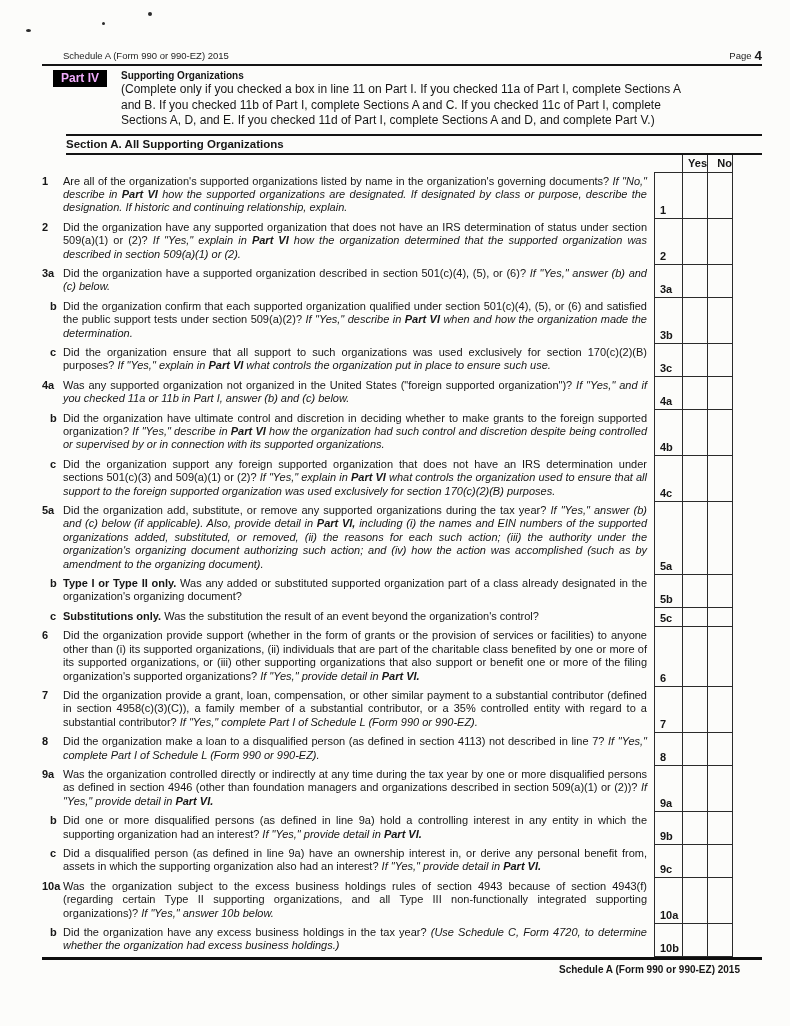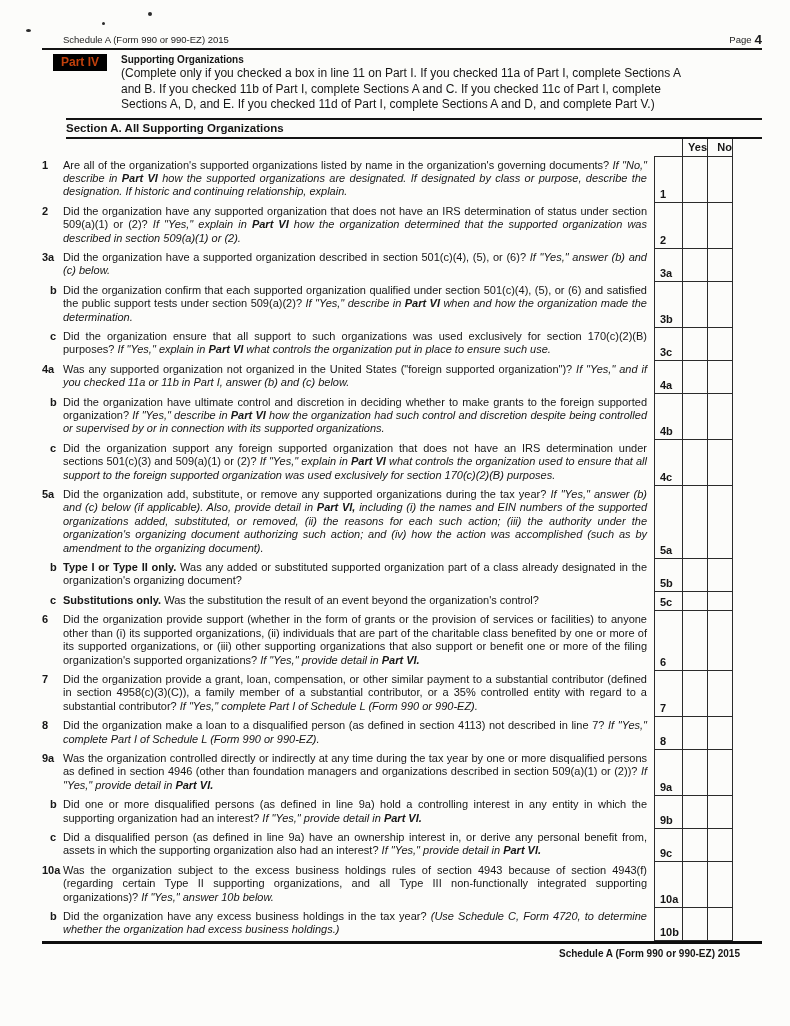--- a/index.html
+++ b/index.html
@@ -11,34 +11,34 @@
     background: #fcfcfa;
     font-family: "Liberation Sans", sans-serif;
     color: #161616;
     overflow: hidden;
   }
   .speck { position: absolute; background: #2a2a2a; border-radius: 50%; }
   .speck1 { left: 148px; top: 12px; width: 4px; height: 4px; }
   .speck2 { left: 102px; top: 22px; width: 3px; height: 3px; }
   .speck3 { left: 26px;  top: 29px; width: 5px; height: 3px; }
 
-  .content { position: absolute; left: 42px; top: 34px; width: 720px; }
+  .content { position: absolute; left: 42px; top: 50px; width: 720px; }
 
   .topline {
     display: flex; justify-content: space-between; align-items: flex-end;
     padding-left: 21px; font-size: 9.5px; margin-bottom: 3px; color: #1d1d1d;
   }
   .pageref { display: flex; align-items: flex-end; gap: 3px; margin-left: 48px; }
   .pageref .pnum { font-weight: bold; font-size: 13.5px; line-height: 11px; }
 
   .rule-heavy { border-top: 2.5px solid #141414; }
 
   .part-block { display: flex; gap: 14px; padding: 4px 0 5px 11px; }
   .part-badge {
-    background: #000; color: #c2410c; font-weight: bold; font-size: 12px;
+    background: #000; color: #f0abfc; font-weight: bold; font-size: 12px;
     padding: 1px 8px 2px; align-self: flex-start; white-space: nowrap;
   }
   .part-title { font-weight: bold; font-size: 10px; margin-bottom: 1px; }
   .part-desc { font-size: 12px; line-height: 15.5px; white-space: pre-line; }
 
   .section-bar {
     border-top: 2.5px solid #141414; border-bottom: 2.5px solid #141414;
     font-weight: bold; font-size: 11.5px; padding: 2px 0 3px; margin-left: 24px;
   }
 

